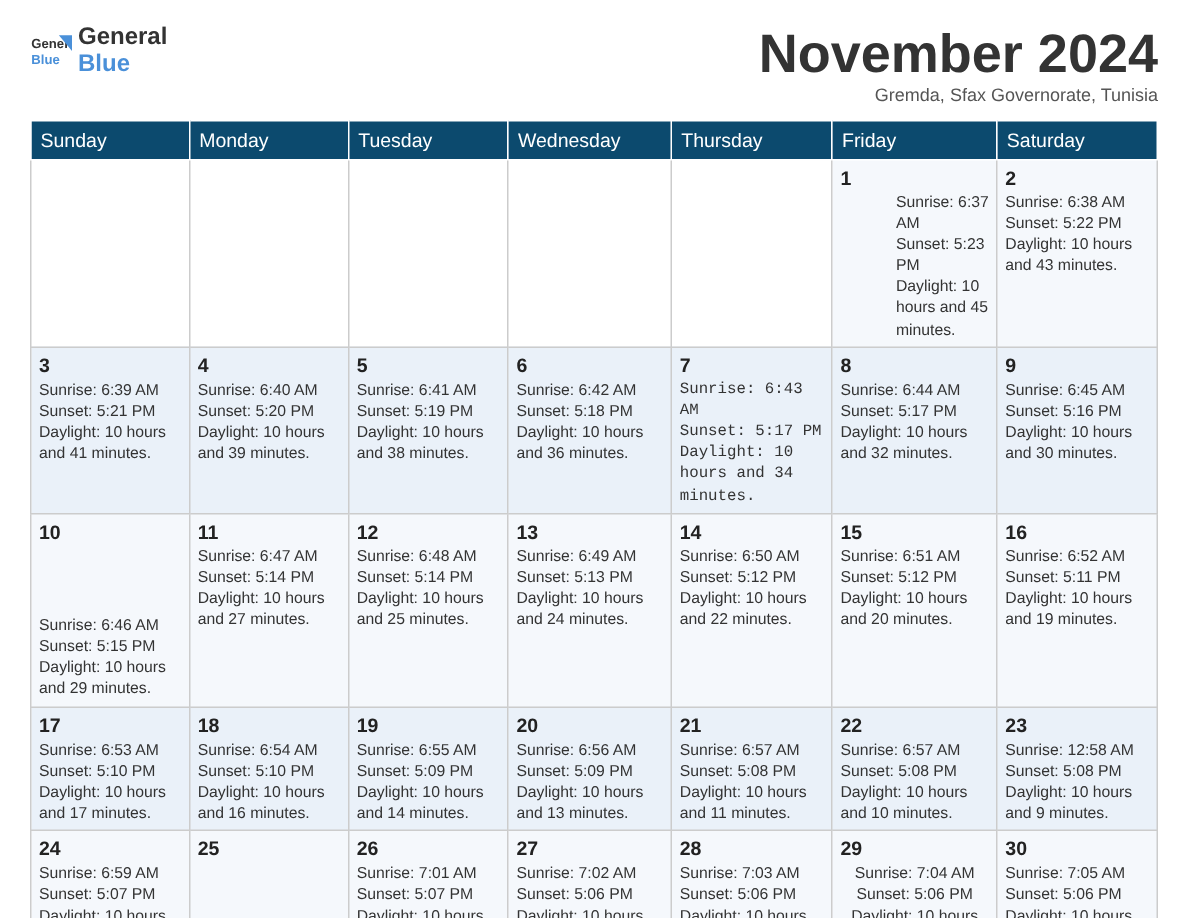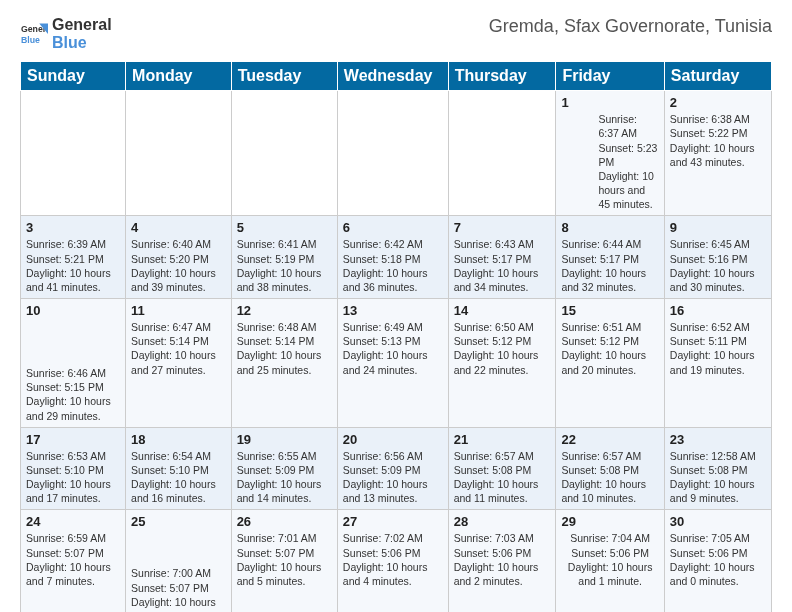--- a/index.html
+++ b/index.html
@@ -40,35 +40,35 @@
     .title-block {
       text-align: right;
     }
     .main-title {
       font-size: 36px;
       font-weight: bold;
       color: #333;
       line-height: 1.1;
     }
     .subtitle {
-      font-size: 18px;
+      font-size: 12px;
       color: #555;
     }
     .calendar {
       width: 100%;
       border-collapse: collapse;
       font-size: 11px;
     }
     .calendar thead tr th {
-      background-color: #0369a1;
+      background-color: #0c4a6e;
       color: #fff;
       text-align: left;
       padding: 5px 6px;
-      font-size: 16px;
-      font-weight: bold;
+      font-size: 13px;
+      font-weight: normal;
       border: 1px solid #fff;
     }
     .calendar tbody tr td {
       vertical-align: top;
       border: 1px solid #ccc;
       padding: 4px 5px;
       width: 113px;
       min-height: 80px;
       background: #fff;
     }
@@ -109,20 +109,21 @@
         <polygon points="22,4 32,4 32,16" fill="#4a90d9"></polygon>
       </svg>
       <div>
         <div class="logo-text">
           <span style="color:#333">General</span><br>
           <span style="color:#4a90d9">Blue</span>
         </div>
       </div>
     </div>
     <div class="title-block">
+      <div class="main-title">November 2024</div>
       <div class="subtitle">Gremda, Sfax Governorate, Tunisia</div>
     </div>
   </div>
 
   <table class="calendar">
     <thead>
       <tr>
       <th>Sunday</th>
           <th>Monday</th>
           <th>Tuesday</th>
@@ -172,21 +173,21 @@
 Daylight: 10 hours and 38 minutes.</div>
           </td>
           <td>
             <span class="cell-day">6</span>
             <div class="cell-info" style="white-space: pre-line;">Sunrise: 6:42 AM
 Sunset: 5:18 PM
 Daylight: 10 hours and 36 minutes.</div>
           </td>
           <td>
             <span class="cell-day">7</span>
-            <div class="cell-info" style="white-space: pre-line;">Sunrise: 6:43 AM
+            <div class="cell-info" style="white-space: pre-line; font-family: Liberation Mono, monospace;">Sunrise: 6:43 AM
 Sunset: 5:17 PM
 Daylight: 10 hours and 34 minutes.</div>
           </td>
           <td>
             <span class="cell-day">8</span>
             <div class="cell-info" style="white-space: pre-line;">Sunrise: 6:44 AM
 Sunset: 5:17 PM
 Daylight: 10 hours and 32 minutes.</div>
           </td>
           <td>

